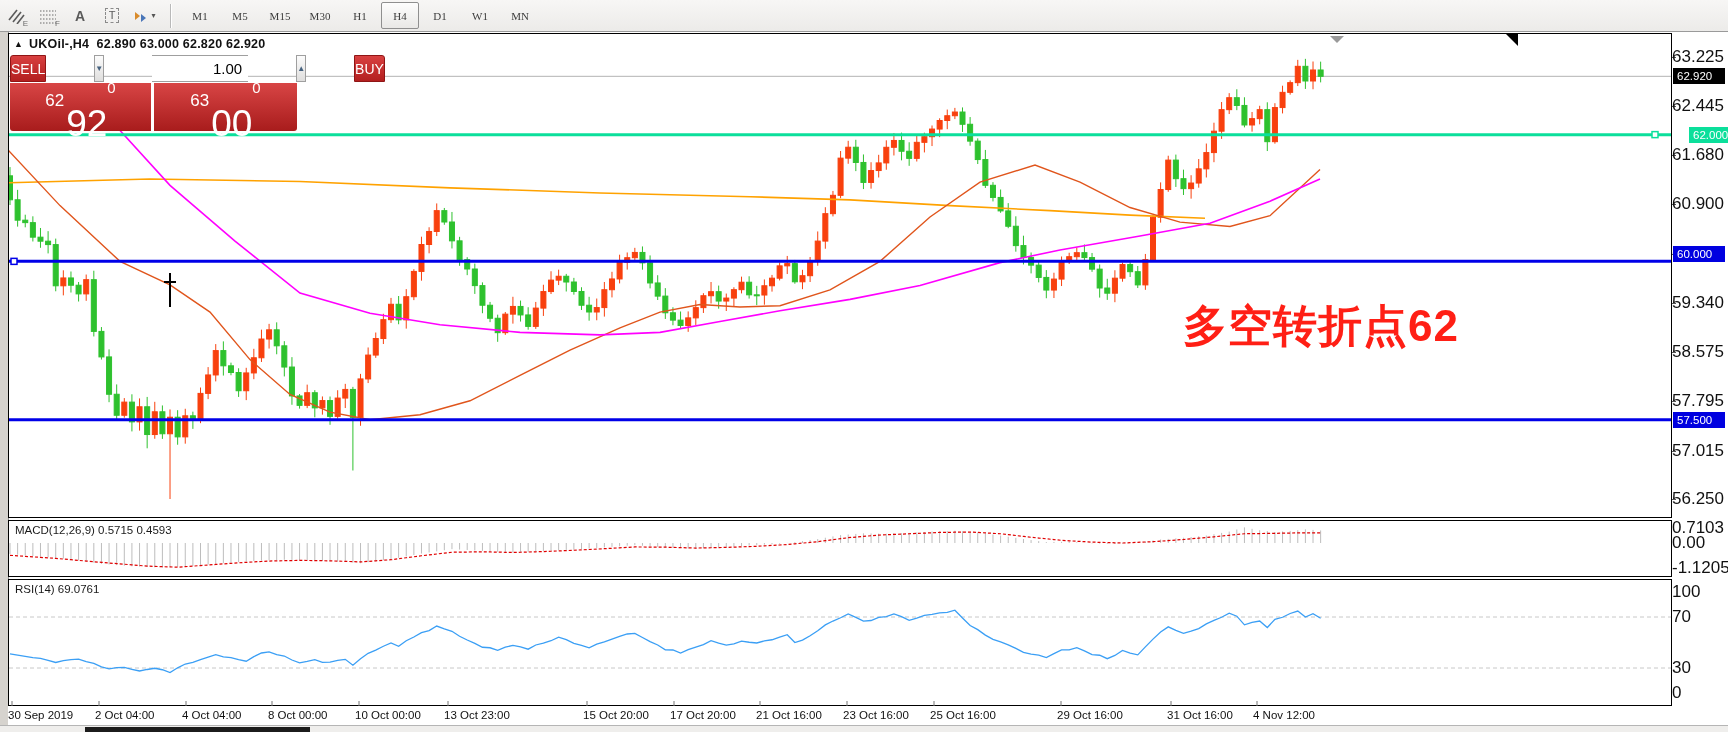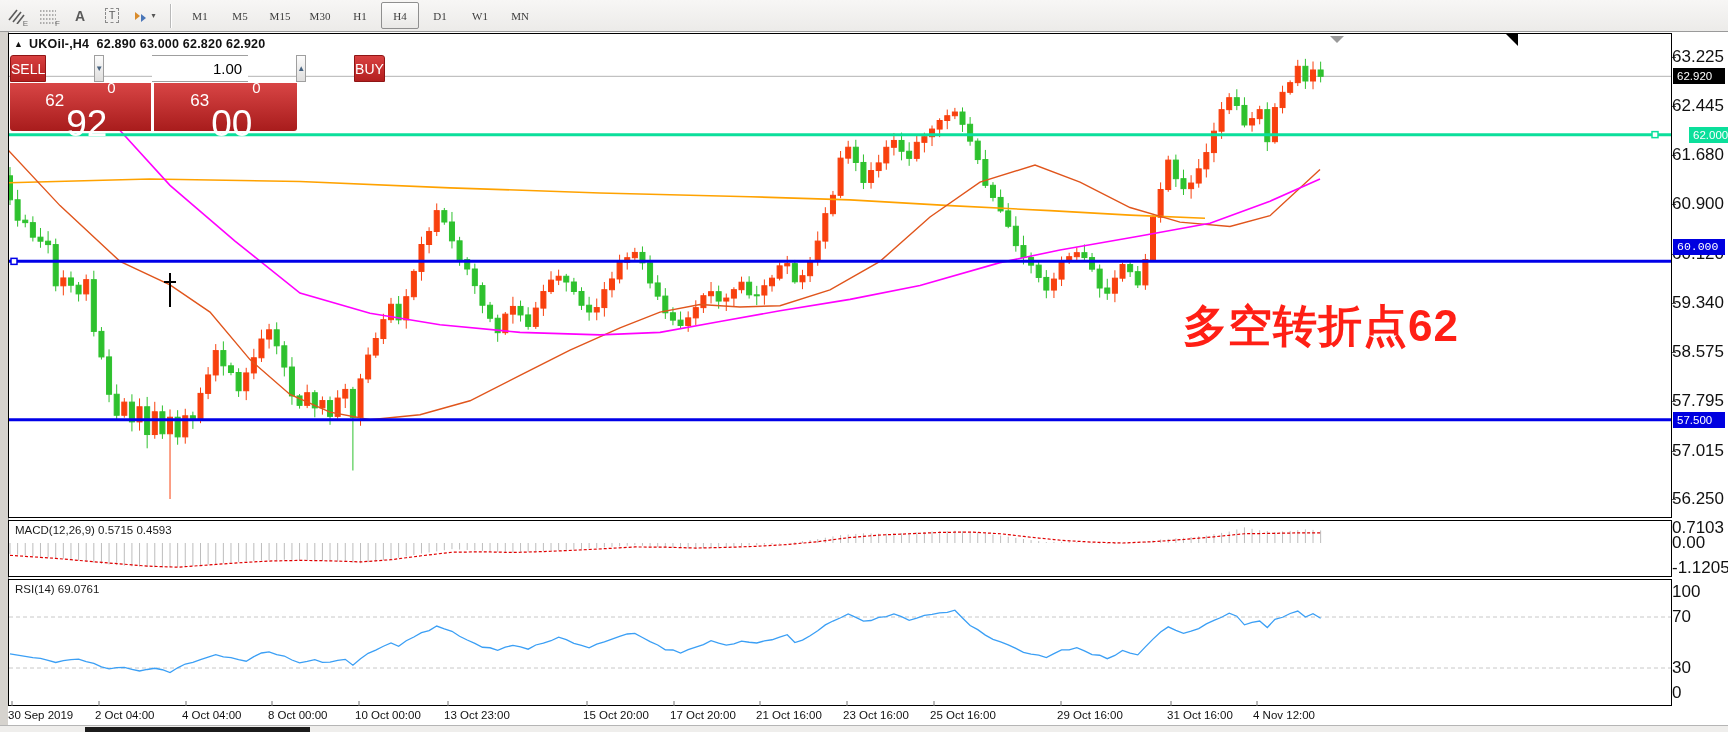--- a/index.html
+++ b/index.html
@@ -171,21 +171,21 @@
       <div class="ptick-dash" style="top: 318.67px;"></div>
       <div class="ptick" style="top: 318.67px;">58.575</div>
       <div class="ptick-dash" style="top: 368.099px;"></div>
       <div class="ptick" style="top: 368.099px;">57.795</div>
       <div class="ptick-dash" style="top: 417.528px;"></div>
       <div class="ptick" style="top: 417.528px;">57.015</div>
       <div class="ptick-dash" style="top: 466.006px;"></div>
       <div class="ptick" style="top: 466.006px;">56.250</div>
       <div class="pbadge" style="top: 43.3278px; background: rgb(0, 0, 0);">62.920</div>
       <div class="pbadge" style="top: 101.628px; background: rgb(11, 223, 155); margin-left: 16px;">62.000</div>
-      <div class="pbadge" style="top: 214px; background: rgb(0, 0, 224); font-family: Liberation Mono, monospace;">60.000</div>
+      <div class="pbadge" style="top: 221px; background: rgb(0, 0, 224);">60.000</div>
       <div class="pbadge" style="top: 386.793px; background: rgb(0, 0, 224);">57.500</div>
       <div class="ptick" style="top: 495px;">0.7103</div>
       <div class="ptick" style="top: 510px;">0.00</div>
       <div class="ptick" style="top: 535px;">-1.1205</div>
       <div class="ptick" style="top: 559px;">100</div>
       <div class="ptick" style="top: 584px;">70</div>
       <div class="ptick" style="top: 635px;">30</div>
       <div class="ptick" style="top: 660px;">0</div>
     </div>
 

